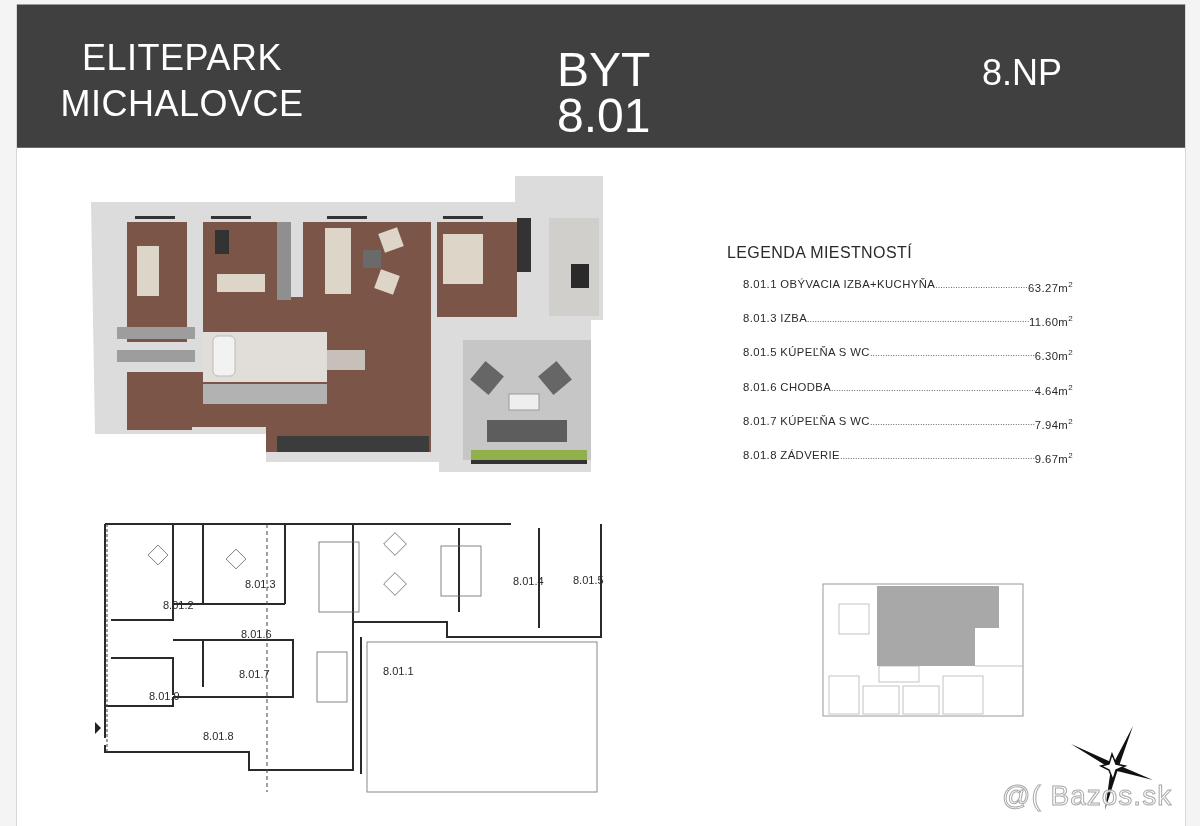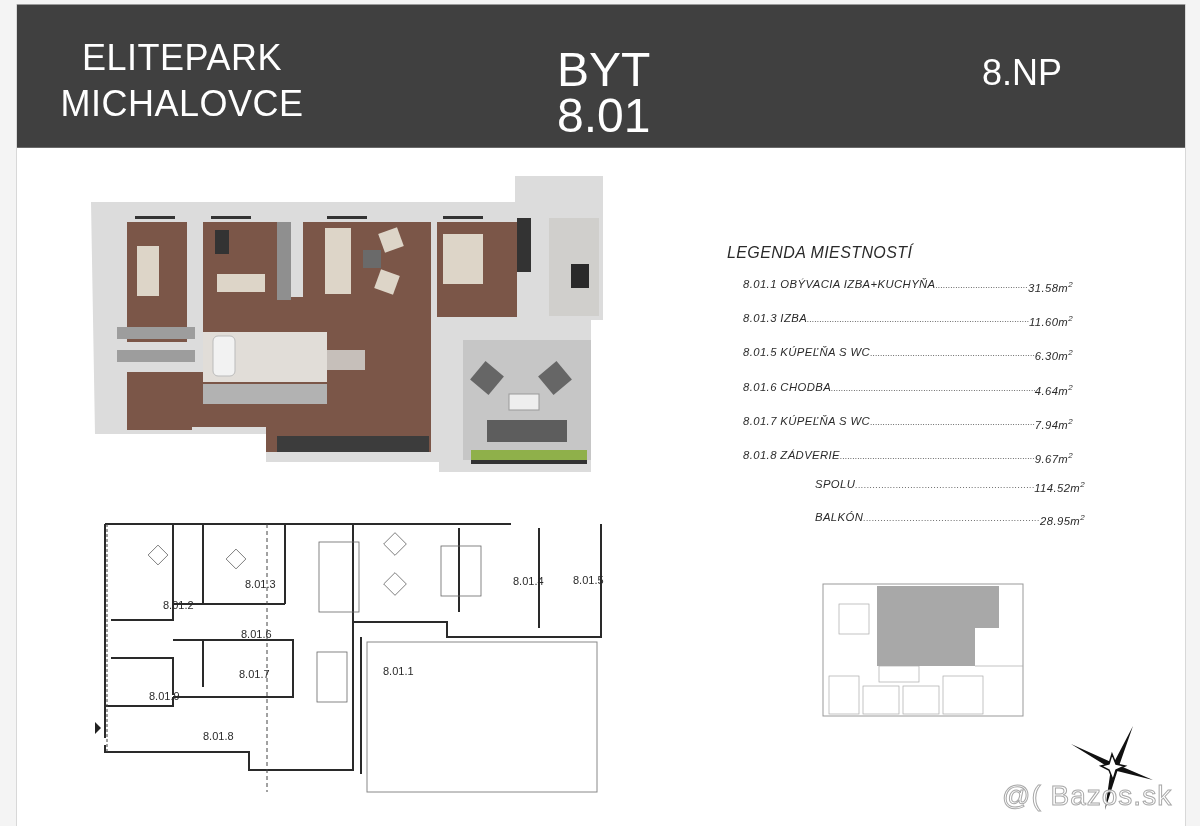--- a/index.html
+++ b/index.html
@@ -6,21 +6,21 @@
   body { width:1200px; height:826px; background:#f4f4f4; position:relative; overflow:hidden; font-family:"Liberation Sans", sans-serif; }
   .page { position:absolute; left:16px; top:4px; width:1168px; height:822px; background:#ffffff; border-left:1px solid #d8d8d8; border-right:1px solid #d8d8d8; }
   .header { position:absolute; left:0; top:0; width:1168px; height:142px; background:#404040; border-top:1px solid #9a9a9a; border-bottom:1px solid #6a6a6a; color:#ffffff; }
   .h-title { position:absolute; left:40px; top:30px; width:250px; text-align:center; font-size:36px; line-height:46px; font-weight:300; letter-spacing:0.5px; }
   .h-byt { position:absolute; left:540px; top:34px; width:140px; text-align:left; font-size:48px; line-height:46px;margin-top:8px; }
   .h-floor { position:absolute; left:950px; top:45px; width:110px; text-align:center; font-size:36px; line-height:46px; }
 
   .render { position:absolute; left:74px; top:168px; }
   .plan { position:absolute; left:74px; top:508px; }
 
-  .legend { position:absolute; left:710px; top:240px; color:#2a2a2a;font-style:italic; }
+  .legend { position:absolute; left:710px; top:240px; color:#2a2a2a; }
   .legend-title { font-size:16px; letter-spacing:0.4px; margin-bottom:4px; }
   .leg-row { display:flex; width:330px; margin-left:16px; font-size:11.3px; line-height:15.4px; letter-spacing:0.4px; white-space:nowrap;margin-top:15px; }
   .leg-row .lbl { flex:0 0 auto; }
   .leg-row .dots { flex:1 1 auto; overflow:hidden; color:#555; }
   .leg-row .dots::before { content:"..............................................................................................................................................................................................."; letter-spacing:0; font-size:9px; }
   .leg-row .val { flex:0 0 auto; }
   .leg-row sup { font-size:8px; }
   .totals { margin-top:10px; }
   .tot-row { display:flex; width:270px; margin-left:88px; font-size:11.3px; line-height:15px; letter-spacing:0.4px; white-space:nowrap; margin-bottom:14px; }
   .tot-row .dots { flex:1 1 auto; overflow:hidden; color:#555; }
@@ -147,21 +147,21 @@
     <text class="room-label" x="112" y="228">8.01.8</text>
     <text class="room-label" x="58" y="188">8.01.9</text>
   </svg>
 
   <div class="legend">
     <div class="legend-title">LEGENDA MIESTNOSTÍ</div>
 
     <div class="leg-row">
         <span class="lbl"><span>8.01.1</span> <span>OBÝVACIA IZBA+KUCHYŇA</span></span>
         <span class="dots"></span>
-        <span class="val"><span>31.58m</span><sup>2</sup></span>
+        <span class="val"><span>63.27m</span><sup>2</sup></span>
       </div>
     <div class="leg-row">
         <span class="lbl"><span>8.01.3</span> <span>IZBA</span></span>
         <span class="dots"></span>
         <span class="val"><span>11.60m</span><sup>2</sup></span>
       </div>
     <div class="leg-row">
         <span class="lbl"><span>8.01.5</span> <span>KÚPEĽŇA S WC</span></span>
         <span class="dots"></span>
         <span class="val"><span>6.30m</span><sup>2</sup></span>
@@ -175,32 +175,20 @@
         <span class="lbl"><span>8.01.7</span> <span>KÚPEĽŇA S WC</span></span>
         <span class="dots"></span>
         <span class="val"><span>7.94m</span><sup>2</sup></span>
       </div>
     <div class="leg-row">
         <span class="lbl"><span>8.01.8</span> <span>ZÁDVERIE</span></span>
         <span class="dots"></span>
         <span class="val"><span>9.67m</span><sup>2</sup></span>
       </div>
 
-    <div class="totals">
-      <div class="tot-row">
-          <span>SPOLU</span>
-          <span class="dots"></span>
-          <span><span>114.52m</span><sup>2</sup></span>
-        </div>
-      <div class="tot-row">
-          <span>BALKÓN</span>
-          <span class="dots"></span>
-          <span><span>28.95m</span><sup>2</sup></span>
-        </div>
-    </div>
   </div>
 
   <svg class="keyplan" width="212" height="144" viewBox="0 0 212 144">
     <rect x="4" y="8" width="200" height="132" fill="#fff" stroke="#999" stroke-width="1"></rect>
     <polygon points="58,10 180,10 180,52 156,52 156,90 58,90" fill="#a8a8a8"></polygon>
     <g fill="none" stroke="#aaa" stroke-width="0.7">
       <rect x="20" y="28" width="30" height="30"></rect>
       <rect x="10" y="100" width="30" height="38"></rect>
       <rect x="44" y="110" width="36" height="28"></rect>
       <rect x="84" y="110" width="36" height="28"></rect>

